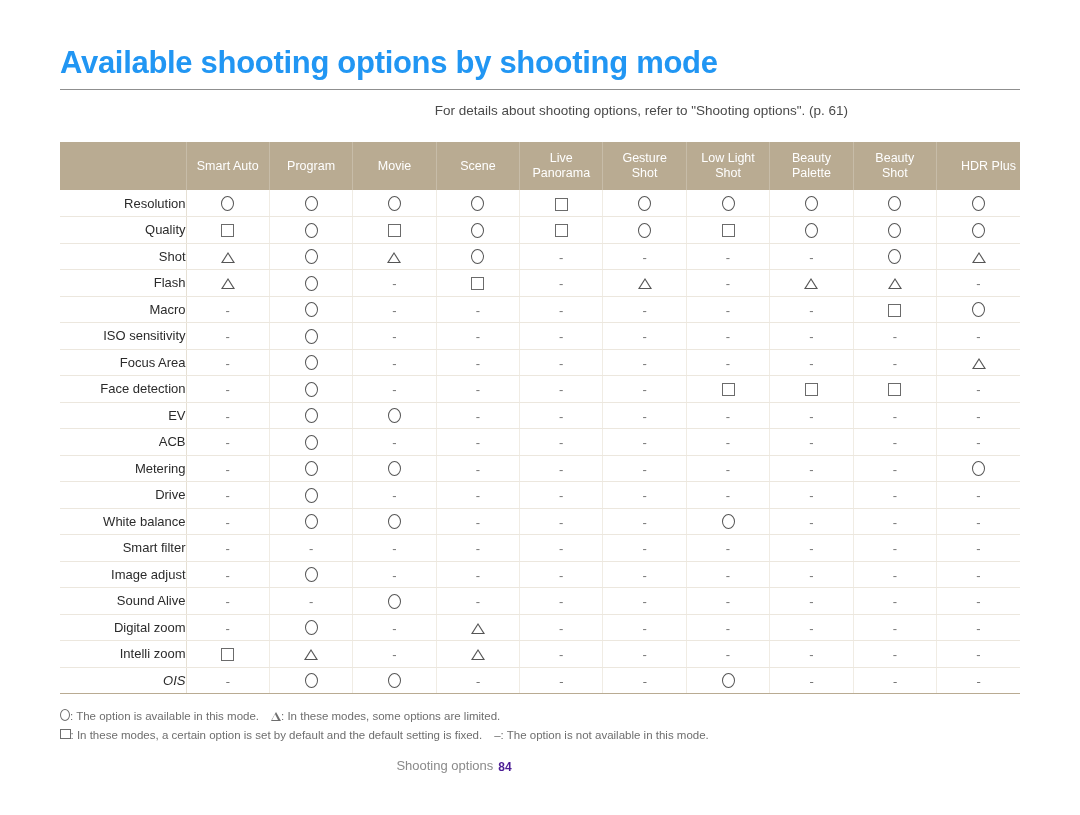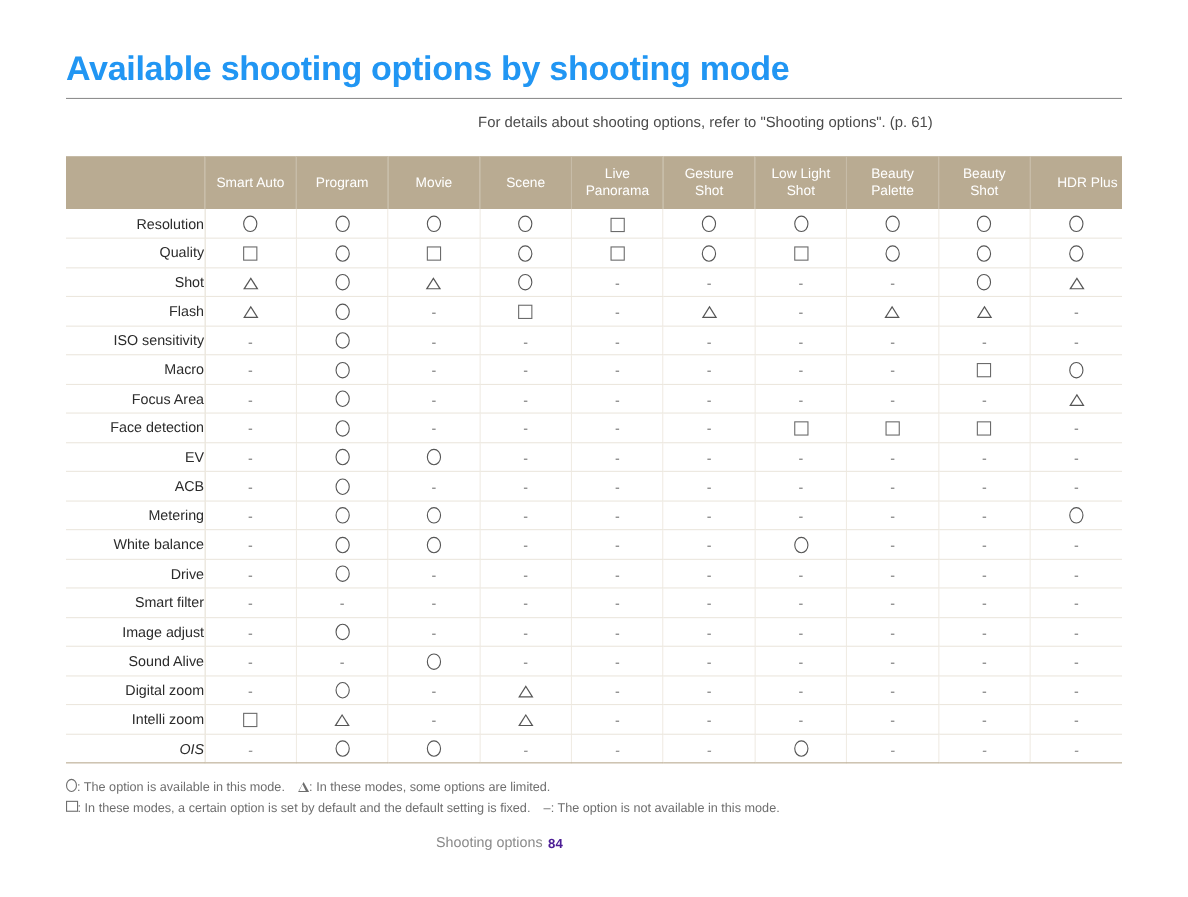--- a/index.html
+++ b/index.html
@@ -284,46 +284,46 @@
           <td><span class="sym sym-dash">-</span></td>
           <td><span class="sym sym-square"></span></td>
           <td><span class="sym sym-dash">-</span></td>
           <td><span class="sym sym-triangle"></span></td>
           <td><span class="sym sym-dash">-</span></td>
           <td><span class="sym sym-triangle"></span></td>
           <td><span class="sym sym-triangle"></span></td>
           <td><span class="sym sym-dash">-</span></td>
         </tr>
         <tr>
+          <td class="row-label">Macro</td>
+          <td><span class="sym sym-dash">-</span></td>
+          <td><span class="sym sym-circle"></span></td>
+          <td><span class="sym sym-dash">-</span></td>
+          <td><span class="sym sym-dash">-</span></td>
+          <td><span class="sym sym-dash">-</span></td>
+          <td><span class="sym sym-dash">-</span></td>
+          <td><span class="sym sym-dash">-</span></td>
+          <td><span class="sym sym-dash">-</span></td>
+          <td><span class="sym sym-square"></span></td>
+          <td><span class="sym sym-circle"></span></td>
+        </tr>
+        <tr>
           <td class="row-label">ISO sensitivity</td>
           <td><span class="sym sym-dash">-</span></td>
           <td><span class="sym sym-circle"></span></td>
           <td><span class="sym sym-dash">-</span></td>
           <td><span class="sym sym-dash">-</span></td>
           <td><span class="sym sym-dash">-</span></td>
           <td><span class="sym sym-dash">-</span></td>
           <td><span class="sym sym-dash">-</span></td>
           <td><span class="sym sym-dash">-</span></td>
           <td><span class="sym sym-dash">-</span></td>
           <td><span class="sym sym-dash">-</span></td>
         </tr>
         <tr>
-          <td class="row-label">Macro</td>
-          <td><span class="sym sym-dash">-</span></td>
-          <td><span class="sym sym-circle"></span></td>
-          <td><span class="sym sym-dash">-</span></td>
-          <td><span class="sym sym-dash">-</span></td>
-          <td><span class="sym sym-dash">-</span></td>
-          <td><span class="sym sym-dash">-</span></td>
-          <td><span class="sym sym-dash">-</span></td>
-          <td><span class="sym sym-dash">-</span></td>
-          <td><span class="sym sym-square"></span></td>
-          <td><span class="sym sym-circle"></span></td>
-        </tr>
-        <tr>
           <td class="row-label">Focus Area</td>
           <td><span class="sym sym-dash">-</span></td>
           <td><span class="sym sym-circle"></span></td>
           <td><span class="sym sym-dash">-</span></td>
           <td><span class="sym sym-dash">-</span></td>
           <td><span class="sym sym-dash">-</span></td>
           <td><span class="sym sym-dash">-</span></td>
           <td><span class="sym sym-dash">-</span></td>
           <td><span class="sym sym-dash">-</span></td>
           <td><span class="sym sym-dash">-</span></td>
@@ -375,41 +375,41 @@
           <td><span class="sym sym-circle"></span></td>
           <td><span class="sym sym-dash">-</span></td>
           <td><span class="sym sym-dash">-</span></td>
           <td><span class="sym sym-dash">-</span></td>
           <td><span class="sym sym-dash">-</span></td>
           <td><span class="sym sym-dash">-</span></td>
           <td><span class="sym sym-dash">-</span></td>
           <td><span class="sym sym-circle"></span></td>
         </tr>
         <tr>
+          <td class="row-label">Drive</td>
+          <td><span class="sym sym-dash">-</span></td>
+          <td><span class="sym sym-circle"></span></td>
+          <td><span class="sym sym-dash">-</span></td>
+          <td><span class="sym sym-dash">-</span></td>
+          <td><span class="sym sym-dash">-</span></td>
+          <td><span class="sym sym-dash">-</span></td>
+          <td><span class="sym sym-dash">-</span></td>
+          <td><span class="sym sym-dash">-</span></td>
+          <td><span class="sym sym-dash">-</span></td>
+          <td><span class="sym sym-dash">-</span></td>
+        </tr>
+        <tr>
           <td class="row-label">White balance</td>
           <td><span class="sym sym-dash">-</span></td>
           <td><span class="sym sym-circle"></span></td>
           <td><span class="sym sym-circle"></span></td>
           <td><span class="sym sym-dash">-</span></td>
           <td><span class="sym sym-dash">-</span></td>
           <td><span class="sym sym-dash">-</span></td>
           <td><span class="sym sym-circle"></span></td>
-          <td><span class="sym sym-dash">-</span></td>
-          <td><span class="sym sym-dash">-</span></td>
-          <td><span class="sym sym-dash">-</span></td>
-        </tr>
-        <tr>
-          <td class="row-label">Drive</td>
-          <td><span class="sym sym-dash">-</span></td>
-          <td><span class="sym sym-circle"></span></td>
-          <td><span class="sym sym-dash">-</span></td>
-          <td><span class="sym sym-dash">-</span></td>
-          <td><span class="sym sym-dash">-</span></td>
-          <td><span class="sym sym-dash">-</span></td>
-          <td><span class="sym sym-dash">-</span></td>
           <td><span class="sym sym-dash">-</span></td>
           <td><span class="sym sym-dash">-</span></td>
           <td><span class="sym sym-dash">-</span></td>
         </tr>
         <tr>
           <td class="row-label">Smart filter</td>
           <td><span class="sym sym-dash">-</span></td>
           <td><span class="sym sym-dash">-</span></td>
           <td><span class="sym sym-dash">-</span></td>
           <td><span class="sym sym-dash">-</span></td>

